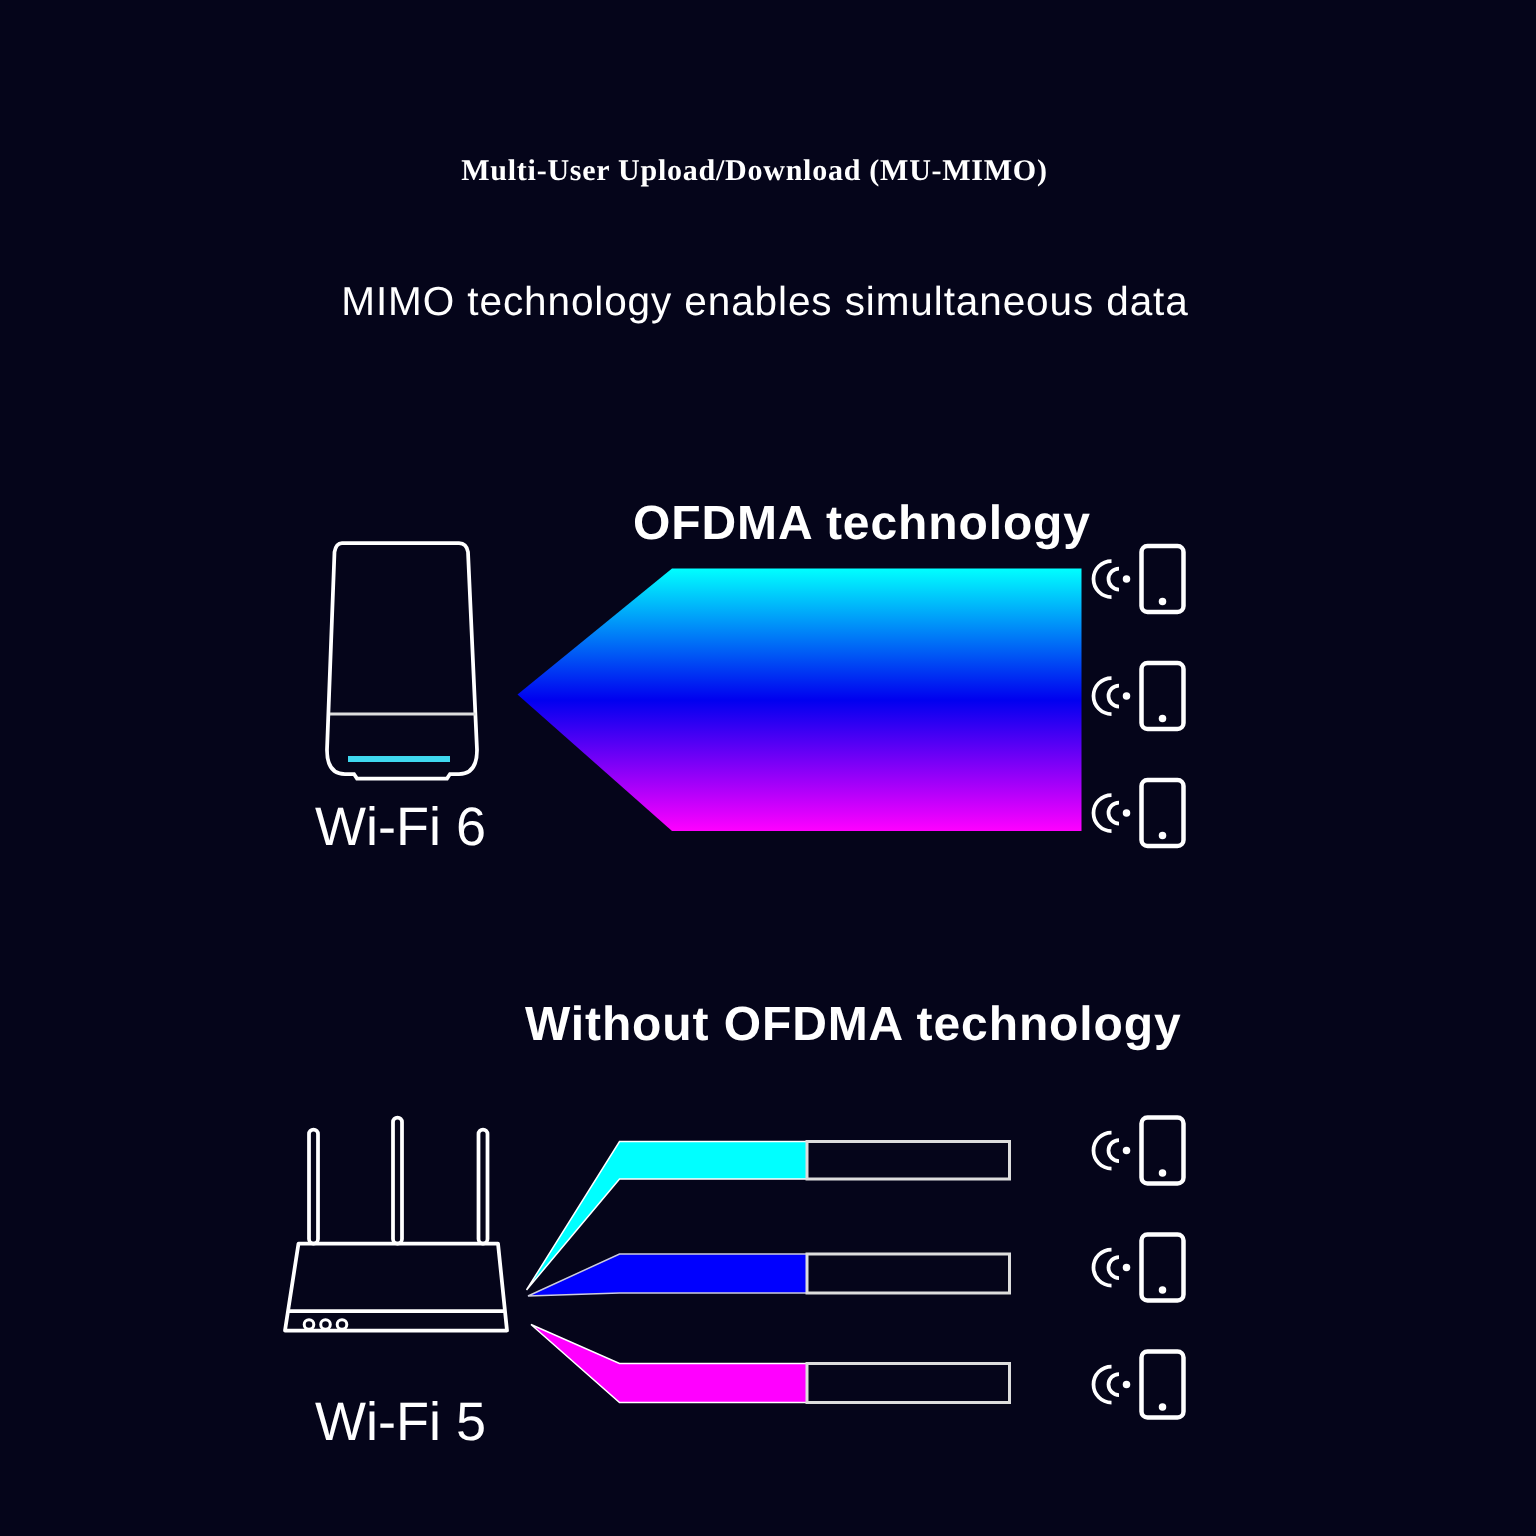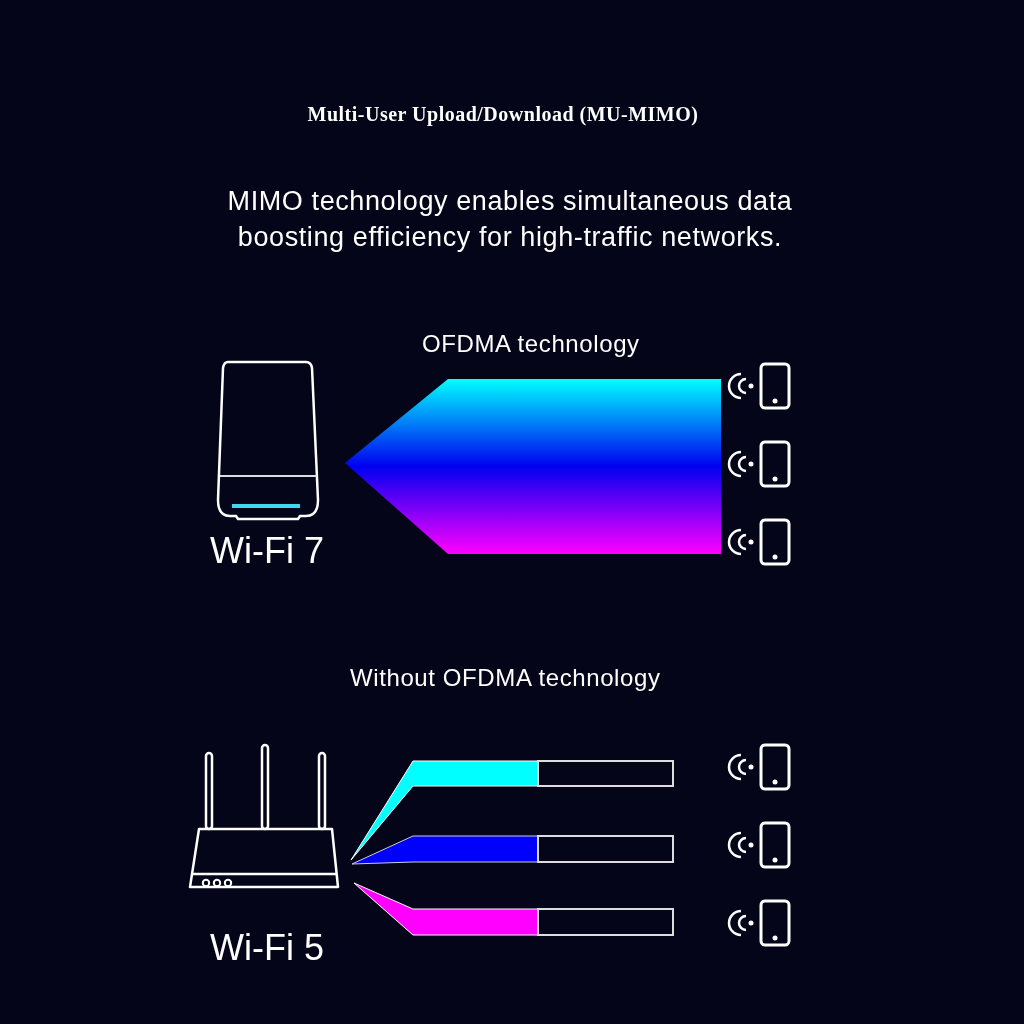--- a/index.html
+++ b/index.html
@@ -1,33 +1,32 @@
 <!DOCTYPE html>
 <html><head>
 <meta charset="utf-8">
 <style>
   html,body{margin:0;padding:0;}
   body{width:1024px;height:1024px;background:#05051a;position:relative;overflow:hidden;font-family:"Liberation Sans",sans-serif;color:#fff;}
   .title{position:absolute;left:0;width:1006px;top:103px;text-align:center;font-family:Liberation Serif, serif;font-weight:bold;font-size:20px;letter-spacing:0.5px;}
   .desc{position:absolute;left:0;width:1020px;top:160px;text-align:center;font-size:27px;line-height:36px;letter-spacing:0.6px;margin-top:23px;}
-  .label{position:absolute;font-size:24px;letter-spacing:0.6px;white-space:nowrap;}
+  .label{position:absolute;font-size:32px;letter-spacing:0.6px;white-space:nowrap;font-weight:bold;}
   .dev-label{position:absolute;font-size:36px;white-space:nowrap;}
   svg{position:absolute;left:0;top:0;}
 </style>
 </head>
 <body>
 
 <div class="title">Multi-User Upload/Download (MU-MIMO)</div>
 <div class="desc">
   <div>MIMO technology enables simultaneous data</div>
-  <div>boosting efficiency for high-traffic networks.</div>
 </div>
 
 <div class="label" style="left:422px;top:330px;">OFDMA technology</div>
-<div class="dev-label" style="left:210px;top:530px;">Wi-Fi 7</div>
+<div class="dev-label" style="left:210px;top:530px;">Wi-Fi 6</div>
 
 <div class="label" style="left:350px;top:664px;">Without OFDMA technology</div>
 <div class="dev-label" style="left:210px;top:907px;margin-top:20px;">Wi-Fi 5</div>
 
 <svg width="1024" height="1024" viewBox="0 0 1024 1024">
   <defs>
     <linearGradient id="beam" x1="0" y1="0" x2="0" y2="1">
       <stop offset="0" stop-color="#00ffff"></stop>
       <stop offset="0.5" stop-color="#0000f0"></stop>
       <stop offset="1" stop-color="#ff00ff"></stop>

